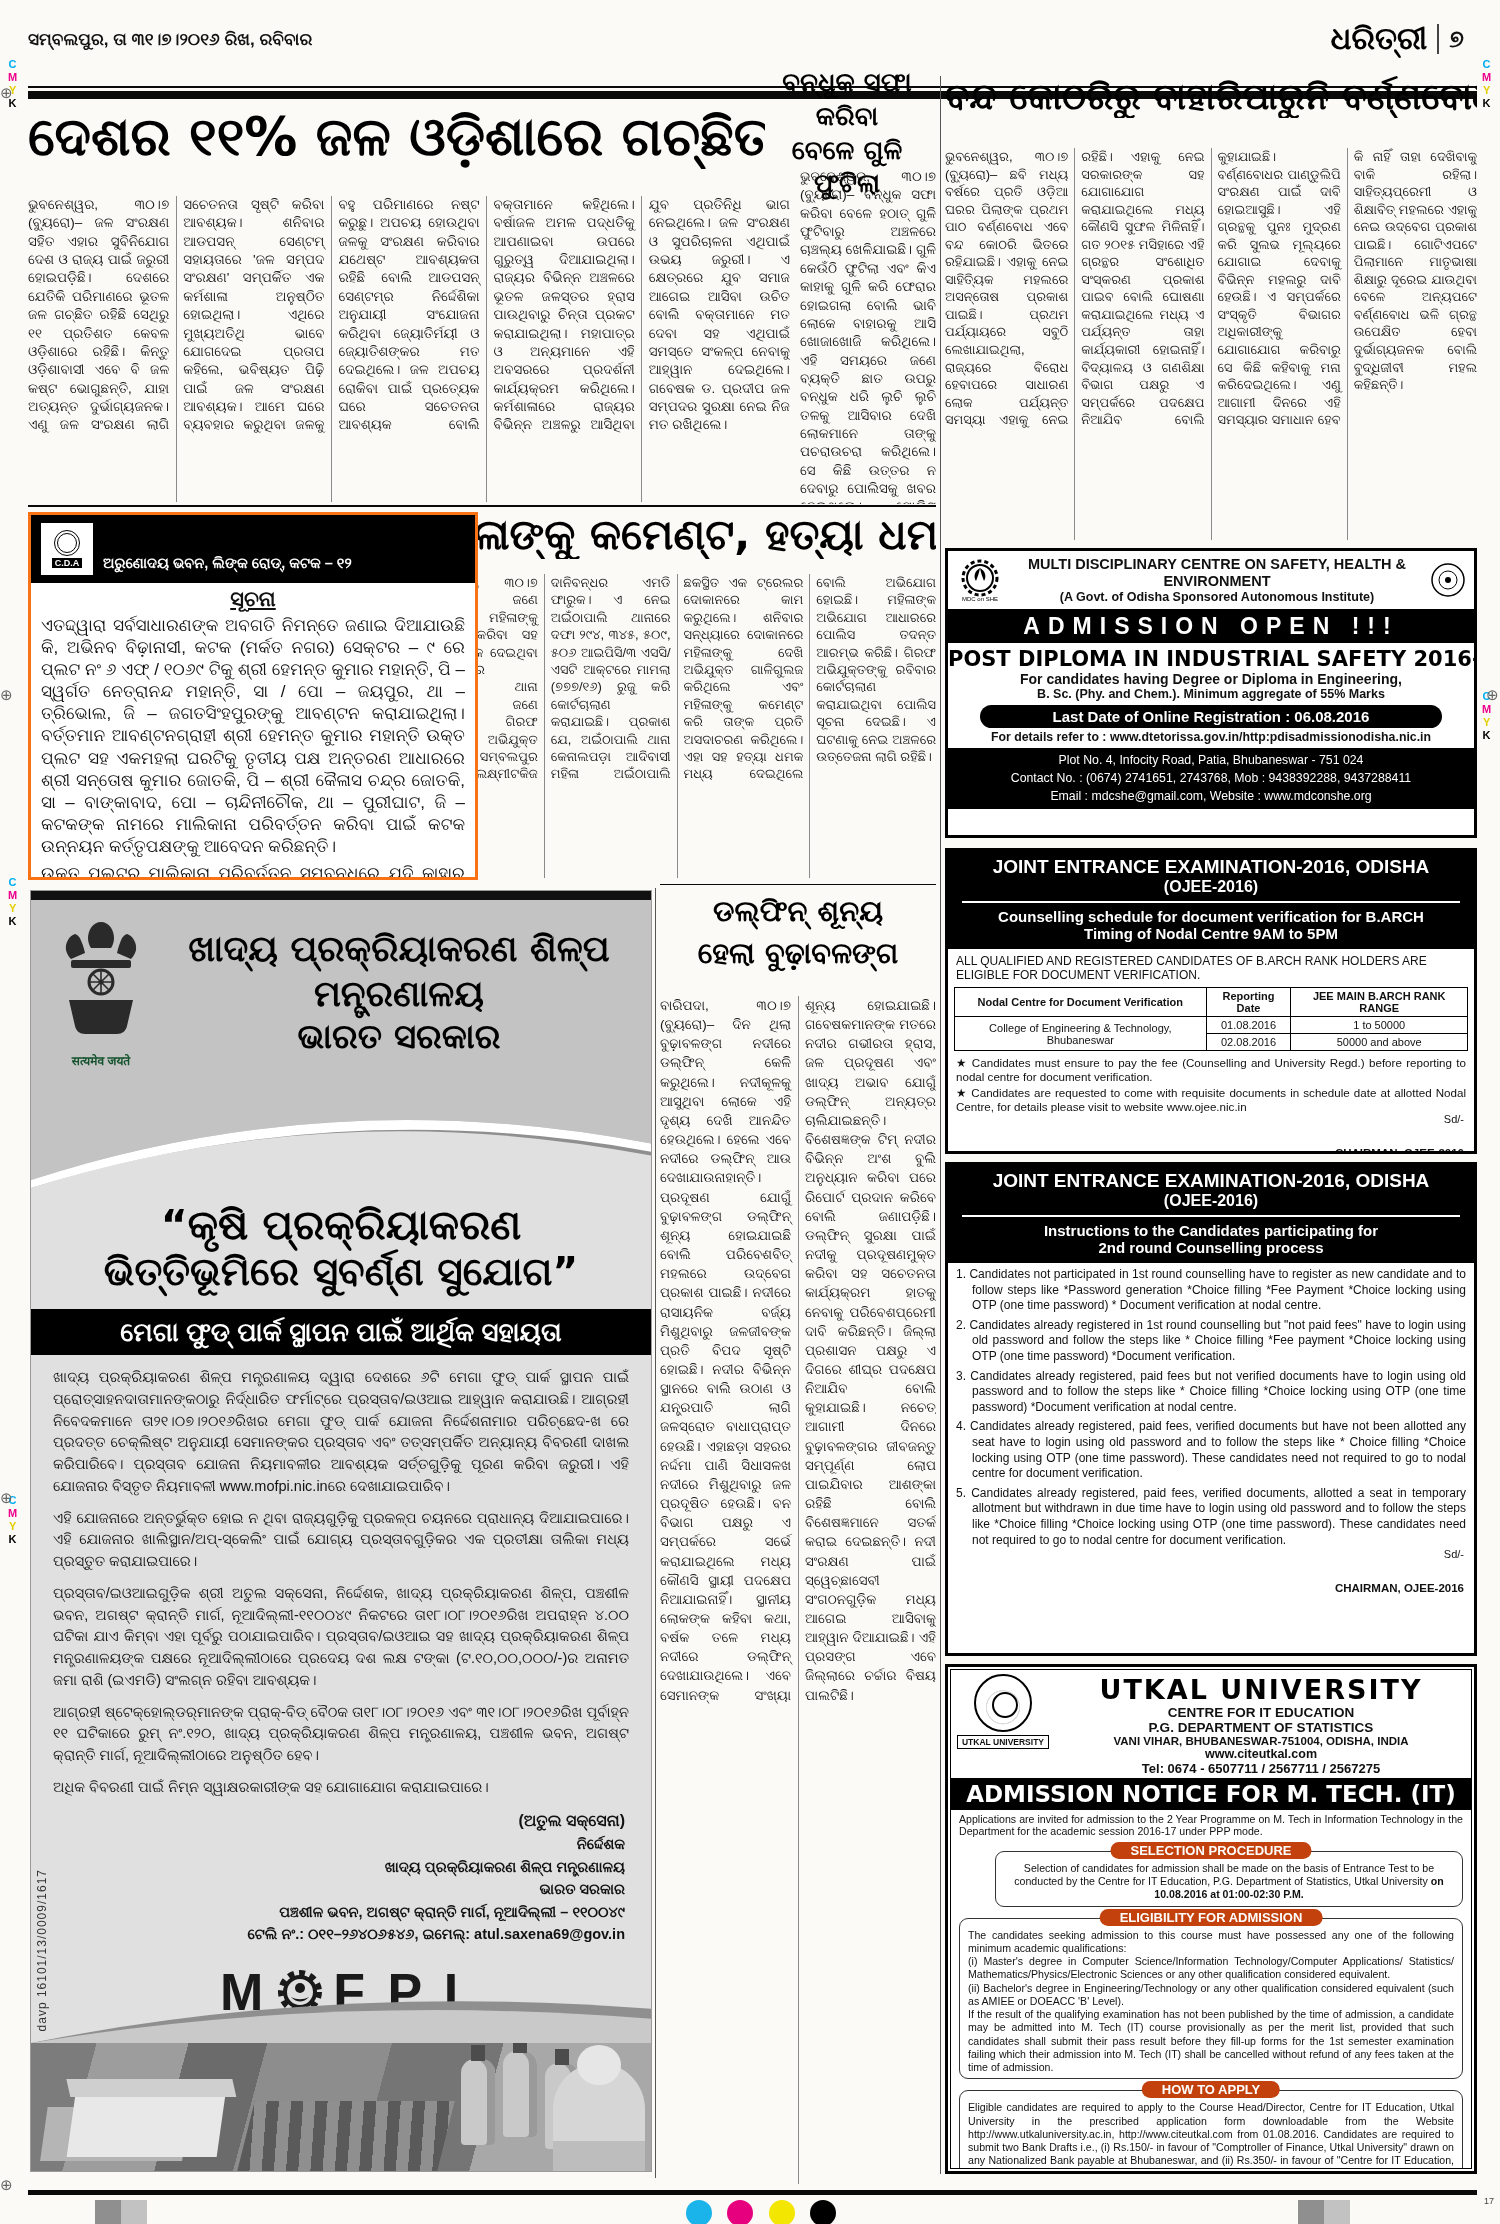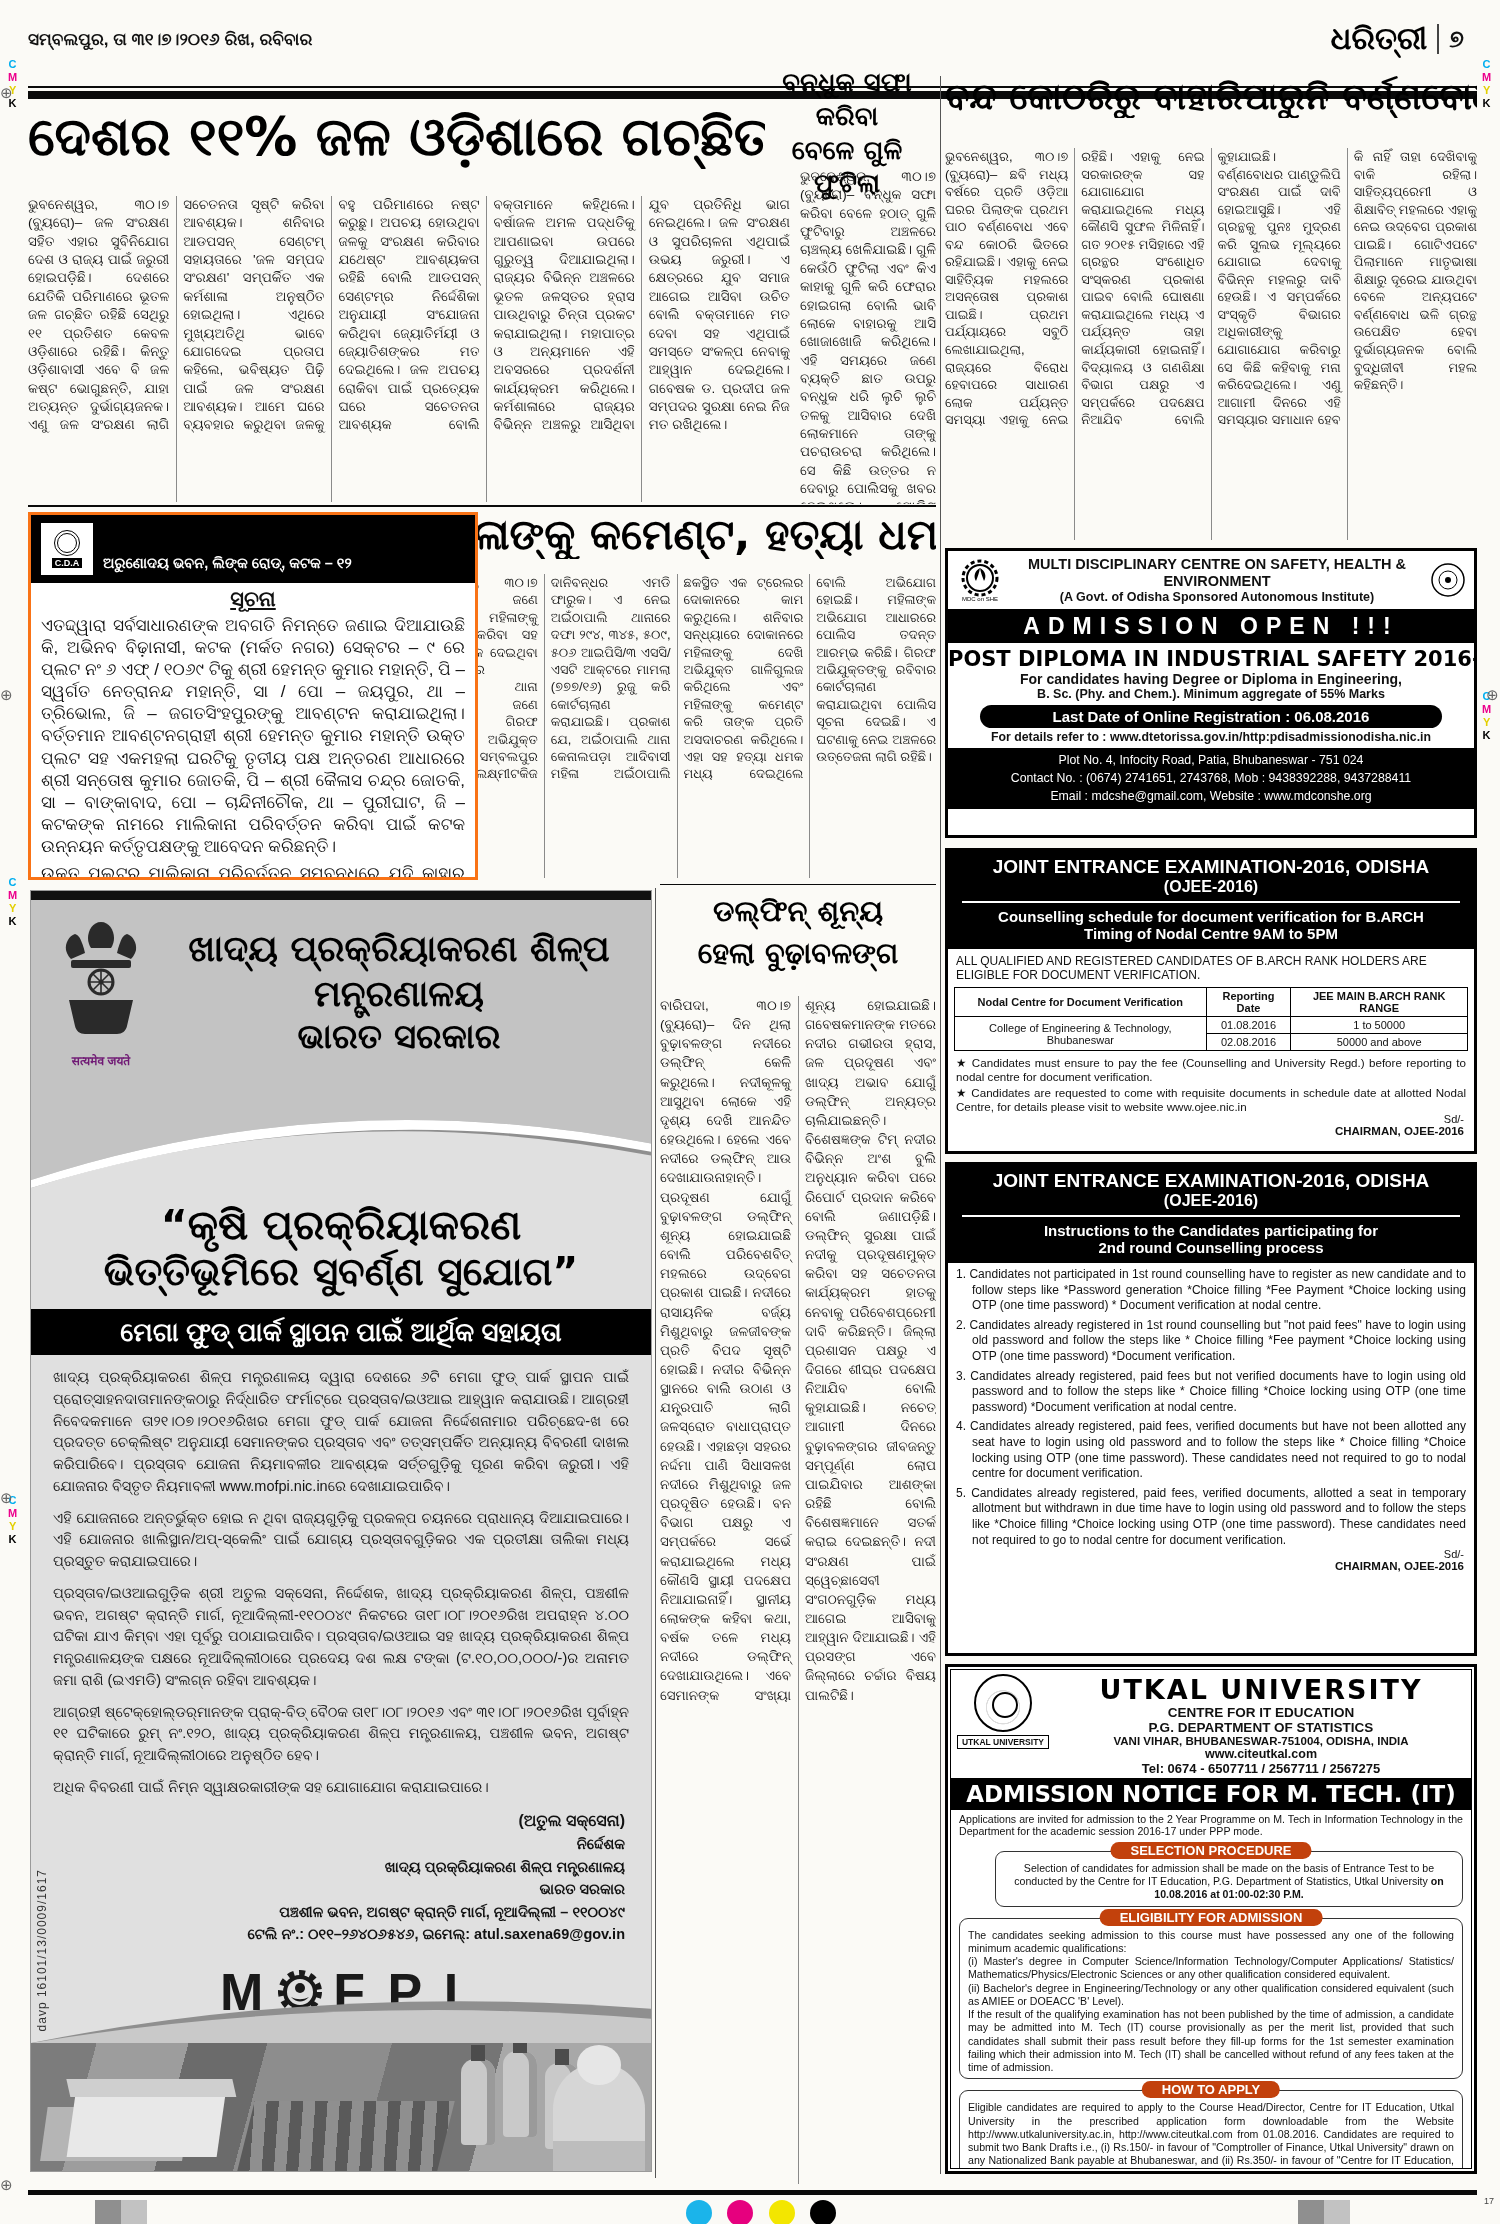--- a/index.html
+++ b/index.html
@@ -56,21 +56,21 @@
   .cda-head .t2 { font-size:14.5px; font-weight:bold; }
   .cda-title { text-align:center; font-size:21px; font-weight:bold; text-decoration:underline; margin:4px 0 4px; }
   .cda-para { font-size:17px; line-height:1.3; text-align:justify; padding:0 10px; margin-bottom:5px; }
   .cda-sig { text-align:right; font-size:16px; font-weight:bold; padding-right:16px; }
 
   
   #mofpi-ad { left:30px; top:890px; width:622px; height:1282px; background:#e0e0e0; overflow:hidden; border:1px solid #9a9a9a; }
   .ad-topbar { height:9px; background:#111; }
   .ad-gray { position:relative; height:295px; background:#c3c3c3; }
   .emblem { position:absolute; left:22px; top:16px; width:96px; text-align:center; }
-  .emblem .cap { font-size:12px; font-weight:bold; color:#701a75; margin-top:4px; }
+  .emblem .cap { font-size:12px; font-weight:bold; color:#14532d; margin-top:4px; }
   .ad-min { position:absolute; left:128px; top:26px; width:480px; text-align:center; }
   .ad-min .l1 { font-size:36px; line-height:1.25; }
   .ad-min .l2 { font-size:34px; }
   .swoosh { position:absolute; left:0; top:208px; width:622px; height:92px; }
   .ad-quote { text-align:center; margin-top:6px; }
   .ad-quote .q1 { font-size:41px; }
   .ad-quote .q2 { font-size:39px; }
   .ad-bar { background:#000; color:#fff; font-weight:bold; font-size:26px; text-align:center;
             height:46px; line-height:46px; margin-top:14px; }
   .ad-body { padding:12px 22px 0; }
@@ -122,21 +122,21 @@
   .ojee-head .t2 { font-size:16px; font-weight:bold; }
   .ojee-head .dv { height:2px; background:#fff; margin:5px 10px; }
   .ojee-head .s1 { font-size:15px; font-weight:bold; }
   .ojee-head .s2 { font-size:15px; font-weight:bold; }
   .ojee-note { font-size:12px; padding:5px 8px 3px; }
   table.ojee { border-collapse:collapse; margin:2px 6px; width:calc(100% - 12px); font-size:11px; }
   table.ojee th, table.ojee td { border:1px solid #000; padding:2px 3px; text-align:center; }
   table.ojee th { font-weight:bold; }
   .ojee-b { font-size:11.6px; padding:3px 8px 0; text-align:justify; }
   .ojee-sd { text-align:right; font-size:11px; padding-right:10px; }
-  .ojee-ch { text-align:right; font-size:11.5px; font-weight:bold; padding-right:10px; }
+  .ojee-ch { text-align:right; font-size:11.5px; font-weight:bold; padding-right:10px;margin-top:22px; }
   .ojee-item { font-size:12px; line-height:1.3; text-align:justify; padding:0 8px 0 24px; text-indent:-16px; margin-top:4px; }
 
   .utkal-in { border:1.5px solid #000; margin:2px; height:calc(100% - 4px); overflow:hidden; }
   .ut-head { display:flex; gap:8px; padding:4px 6px 2px; }
   .ut-seal { width:92px; text-align:center; flex:0 0 auto; }
   .ut-seal .ring { width:58px; height:58px; margin:0 auto; border:2.5px solid #000; border-radius:50%;
                    position:relative; background:radial-gradient(circle at 50% 58%,#fff 0 38%,#ddd 39% 41%,#fff 42%); }
   .ut-seal .ring:before { content:""; position:absolute; left:16px; top:16px; width:22px; height:22px; border:2px solid #000; border-radius:50%; }
   .ut-seal .tag { border:1.5px solid #000; font-size:8.5px; font-weight:bold; margin-top:3px; padding:1px 0; }
   .ut-c { flex:1; text-align:center; }

